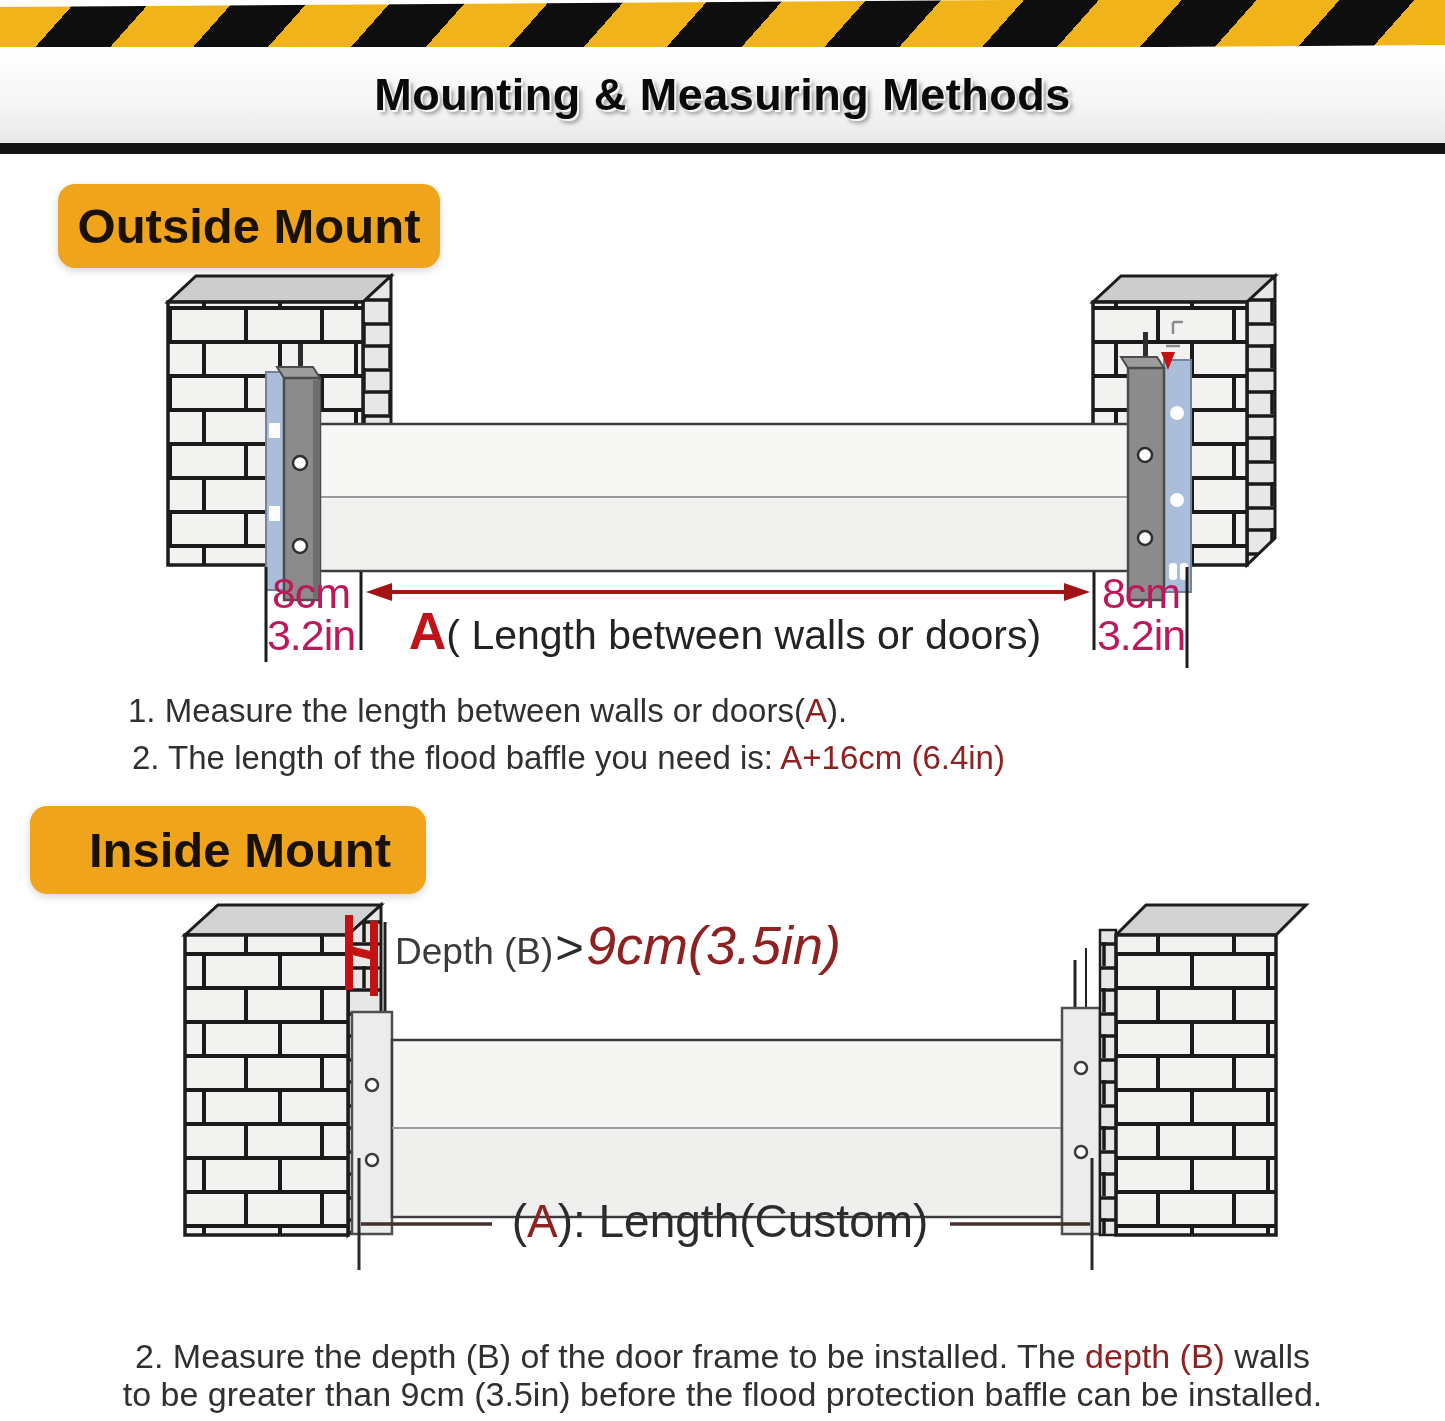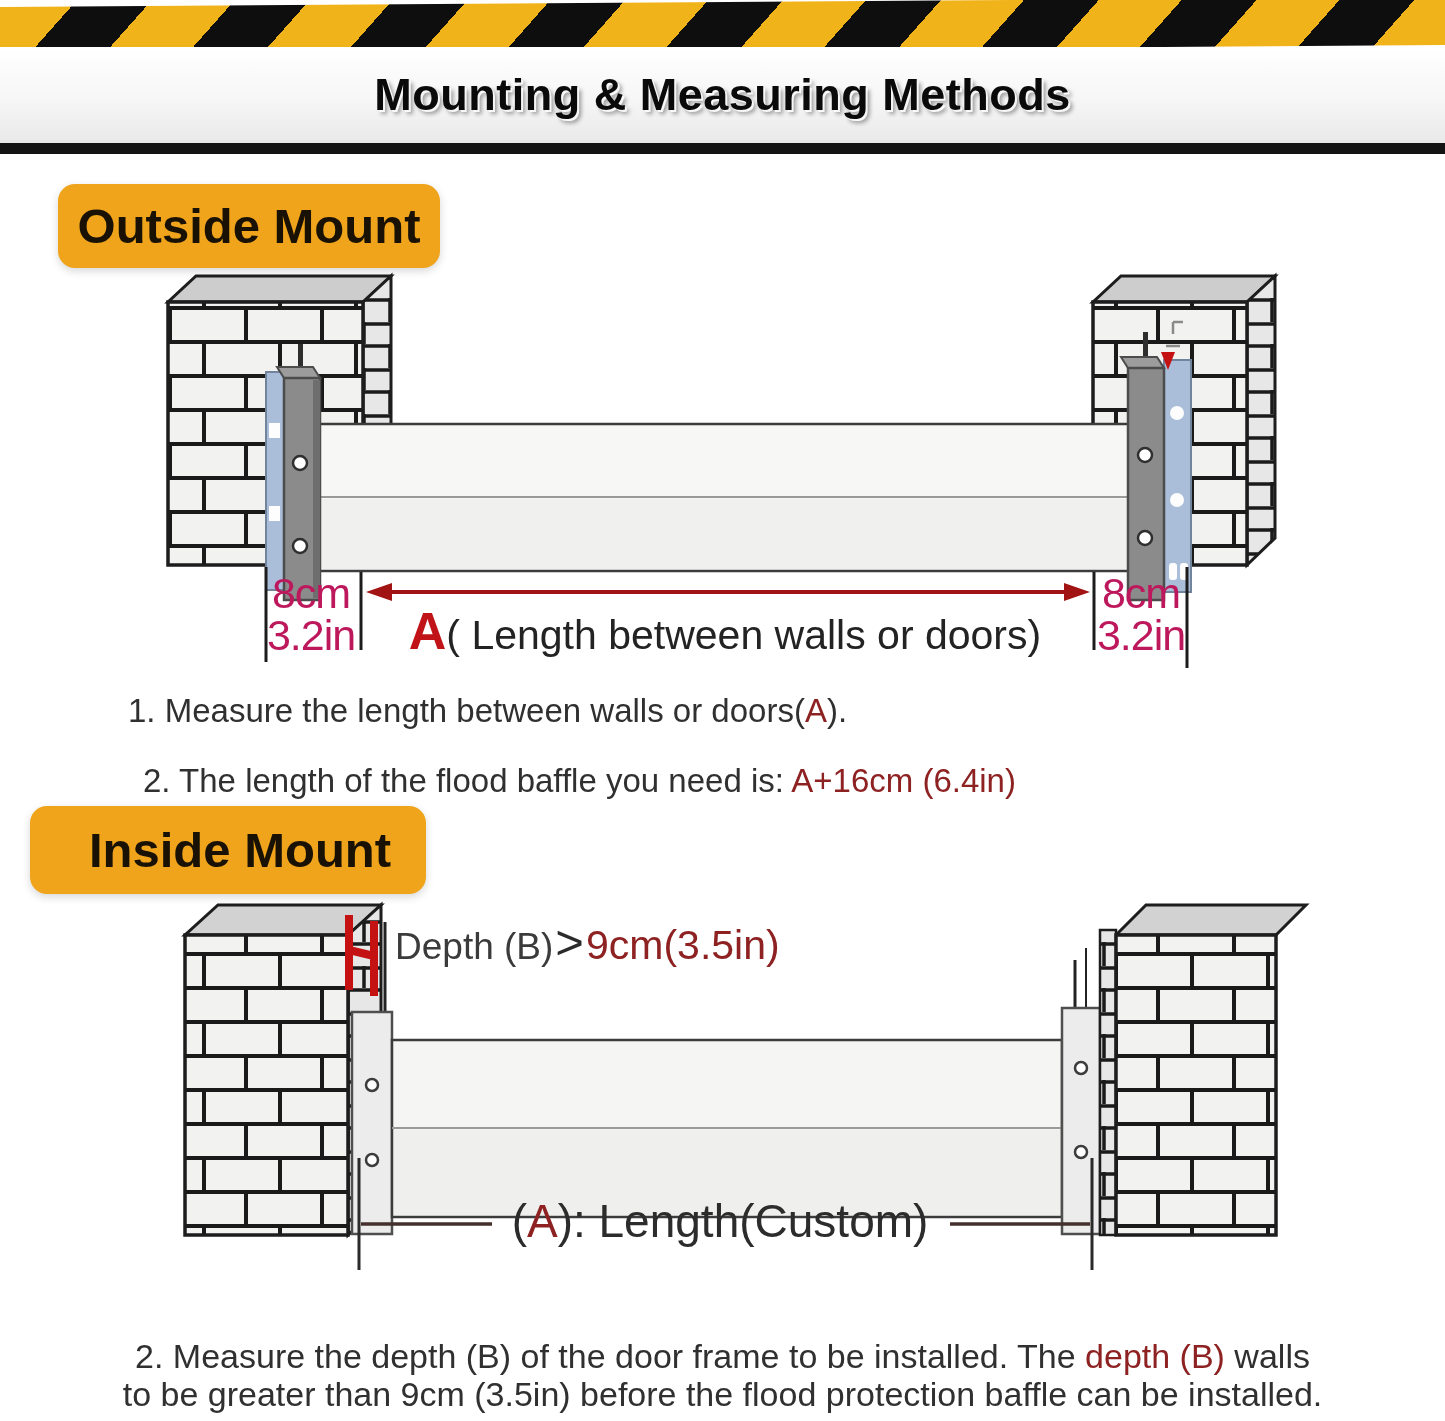--- a/index.html
+++ b/index.html
@@ -58,33 +58,33 @@
     color:var(--accent_red,#C01418); font-weight:700; font-size:52px;
   }
   .lenlabel-outside .rest { font-size:41px;text-align:center; }
 
   .depthlabel {
     position:absolute; left:395px; top:914px; display:flex; align-items:baseline;
     white-space:nowrap;
   }
   .depthlabel .dname { font-size:37px; color:#3b3b3b; }
   .depthlabel .dgt   { font-size:49px; color:#2b2b2b; padding:0 2px; }
-  .depthlabel .dval  { font-size:41px; color:var(--maroon_red,#8E2222); }
+  .depthlabel .dval  { font-size:54px; color:var(--maroon_red,#8E2222);font-style:italic; }
 
   .lenlabel-inside {
     position:absolute; left:470px; top:1194px; width:500px; text-align:center;
     font-size:46px; color:#2c2c2c; white-space:nowrap;
   }
   .lenlabel-inside .a { color:var(--maroon_red,#8E2222); }
 
   
   .step { position:absolute; font-size:33px; color:#303030; white-space:nowrap; }
   .step .accent { color:var(--maroon_red,#9C2B24); }
   .step-o1 { left:128px; top:692px; }
-  .step-o2 { left:143px; top:739px;margin-top:23px; }
+  .step-o2 { left:132px; top:739px; }
   .step-i1 { left:95px;  top:1281px; font-size:34px; }
   .step-i2 {
     position:absolute; left:0; top:1337px; width:1445px; text-align:center;
     font-size:34px; line-height:38px; color:#303030;
   }
   .step-i2 .accent { color:var(--maroon_red,#9C2B24); }
 </style>
 </head>
 <body>
 

